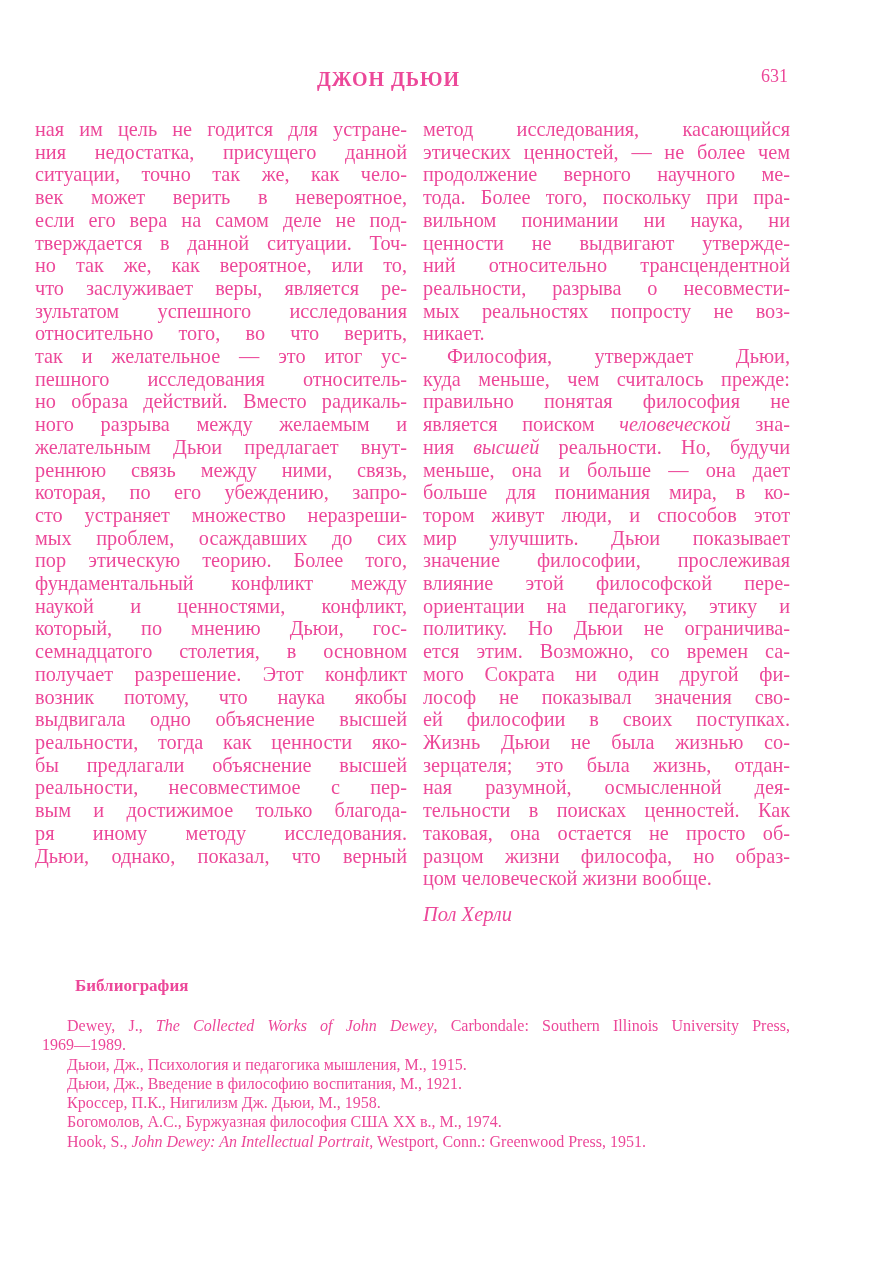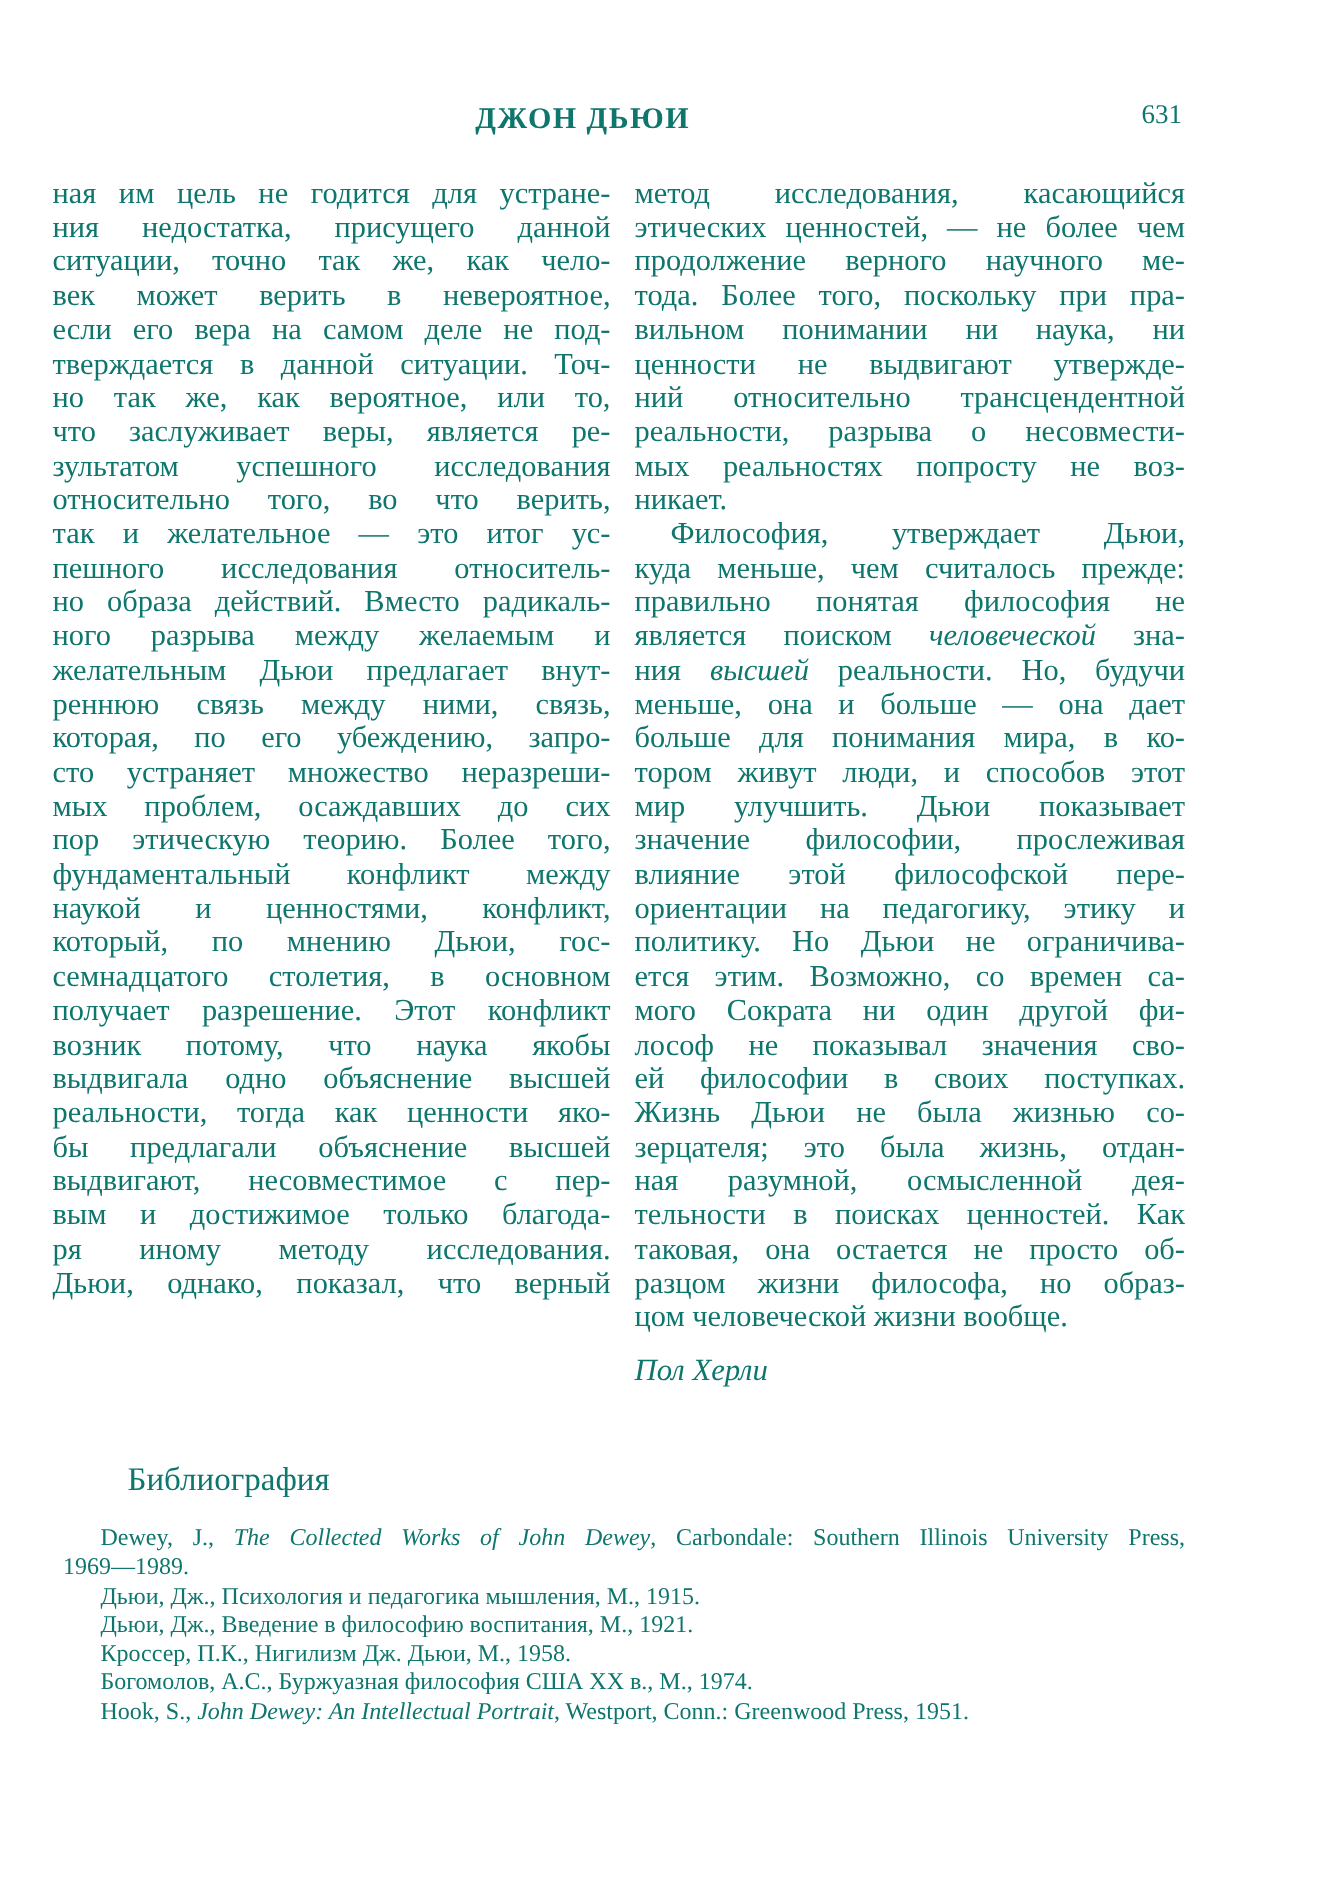--- a/index.html
+++ b/index.html
@@ -2,21 +2,21 @@
 <html><head>
 <meta charset="utf-8">
 <style>
   html, body { margin: 0; padding: 0; }
   body { background: #e8e8e8; }
   .page {
     position: relative;
     width: 880px;
     height: 1261px;
     background: #ffffff;
-    color: #0f766e;
+    color: #ec4899;
     font-family: "Liberation Serif", "DejaVu Serif", serif;
     overflow: hidden;
   }
   .content {
     position: absolute;
     left: 35px;
     top: 68px;
     width: 755px;
   }
   .running-header {
@@ -61,24 +61,24 @@
     font-size: 20.5px;
     line-height: 23px;
     margin-top: 13px;
   }
   .bibliography {
     margin-top: 50px;
     padding-left: 7px;
     width: 748px;
   }
   .bib-heading {
-    font-weight: normal;
-    font-size: 22px;
+    font-weight: bold;
+    font-size: 17px;
     line-height: 20px;
-    margin-left: 43px;
+    margin-left: 33px;
   }
   .bib-entries { margin-top: 20px; font-family: Liberation Serif, serif; }
   .bib-entry .tline {
     font-size: 16px;
     line-height: 19.3px;
   }
   .bib-entry .tline.indent { text-indent: 25px; }
 </style>
 </head>
 <body>
@@ -115,21 +115,21 @@
           <div class="tline">пор этическую теорию. Более того,</div>
           <div class="tline">фундаментальный конфликт между</div>
           <div class="tline">наукой и ценностями, конфликт,</div>
           <div class="tline">который, по мнению Дьюи, гос-</div>
           <div class="tline">семнадцатого столетия, в основном</div>
           <div class="tline">получает разрешение. Этот конфликт</div>
           <div class="tline">возник потому, что наука якобы</div>
           <div class="tline">выдвигала одно объяснение высшей</div>
           <div class="tline">реальности, тогда как ценности яко-</div>
           <div class="tline">бы предлагали объяснение высшей</div>
-          <div class="tline">выдвигают, несовместимое с пер-</div>
+          <div class="tline">реальности, несовместимое с пер-</div>
           <div class="tline">вым и достижимое только благода-</div>
           <div class="tline">ря иному методу исследования.</div>
           <div class="tline">Дьюи, однако, показал, что верный</div>
         </div>
       <div class="col col-right">
         <div>
             <div class="tline">метод исследования, касающийся</div>
             <div class="tline">этических ценностей, — не более чем</div>
             <div class="tline">продолжение верного научного ме-</div>
             <div class="tline">тода. Более того, поскольку при пра-</div>

